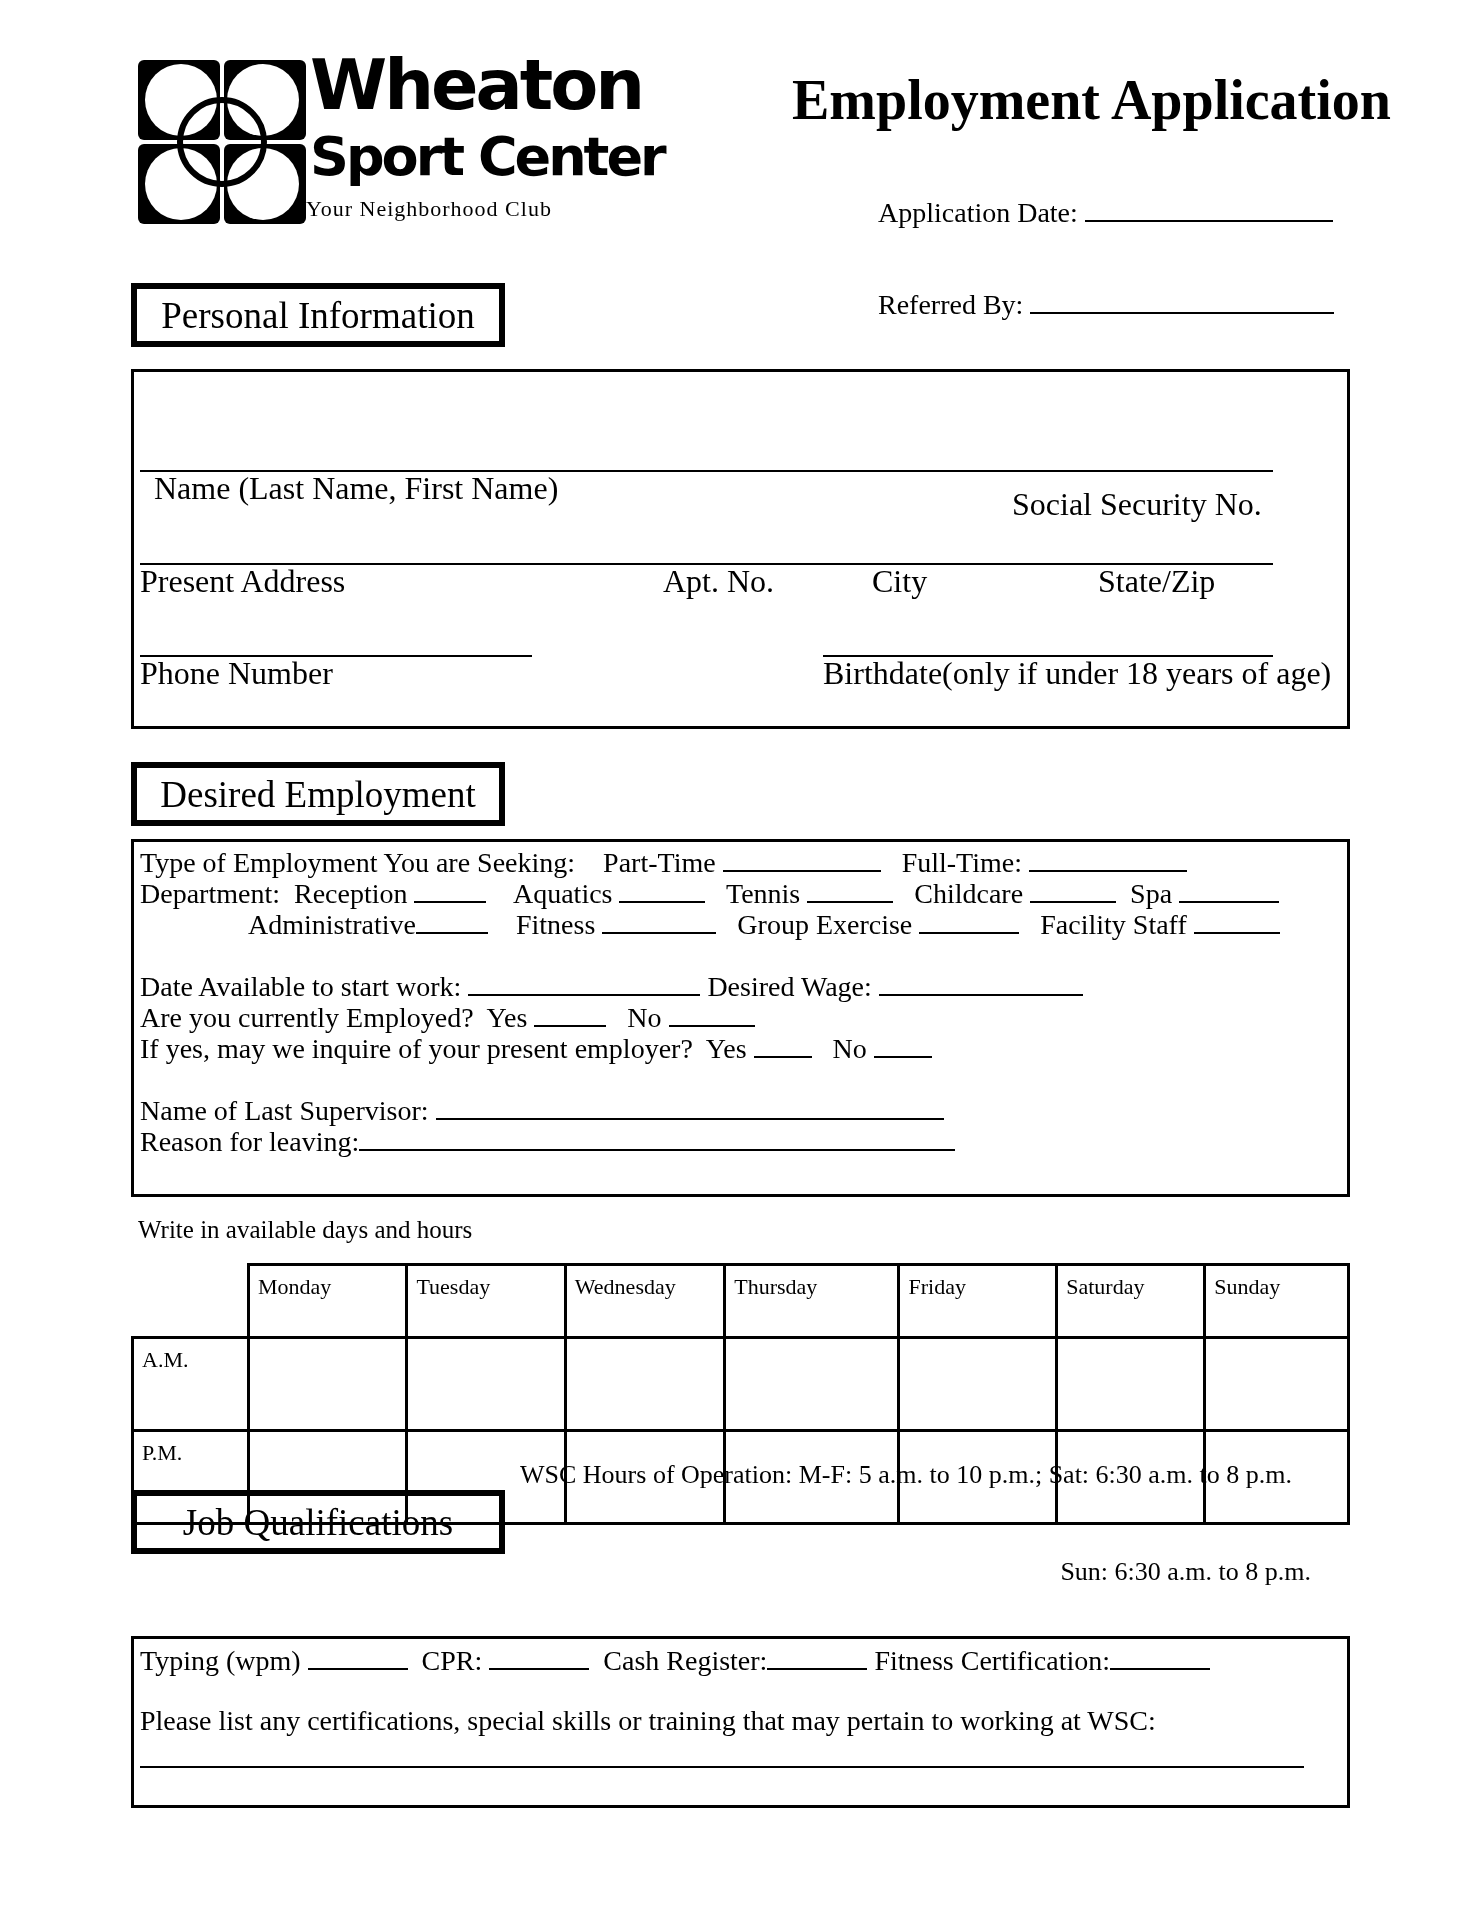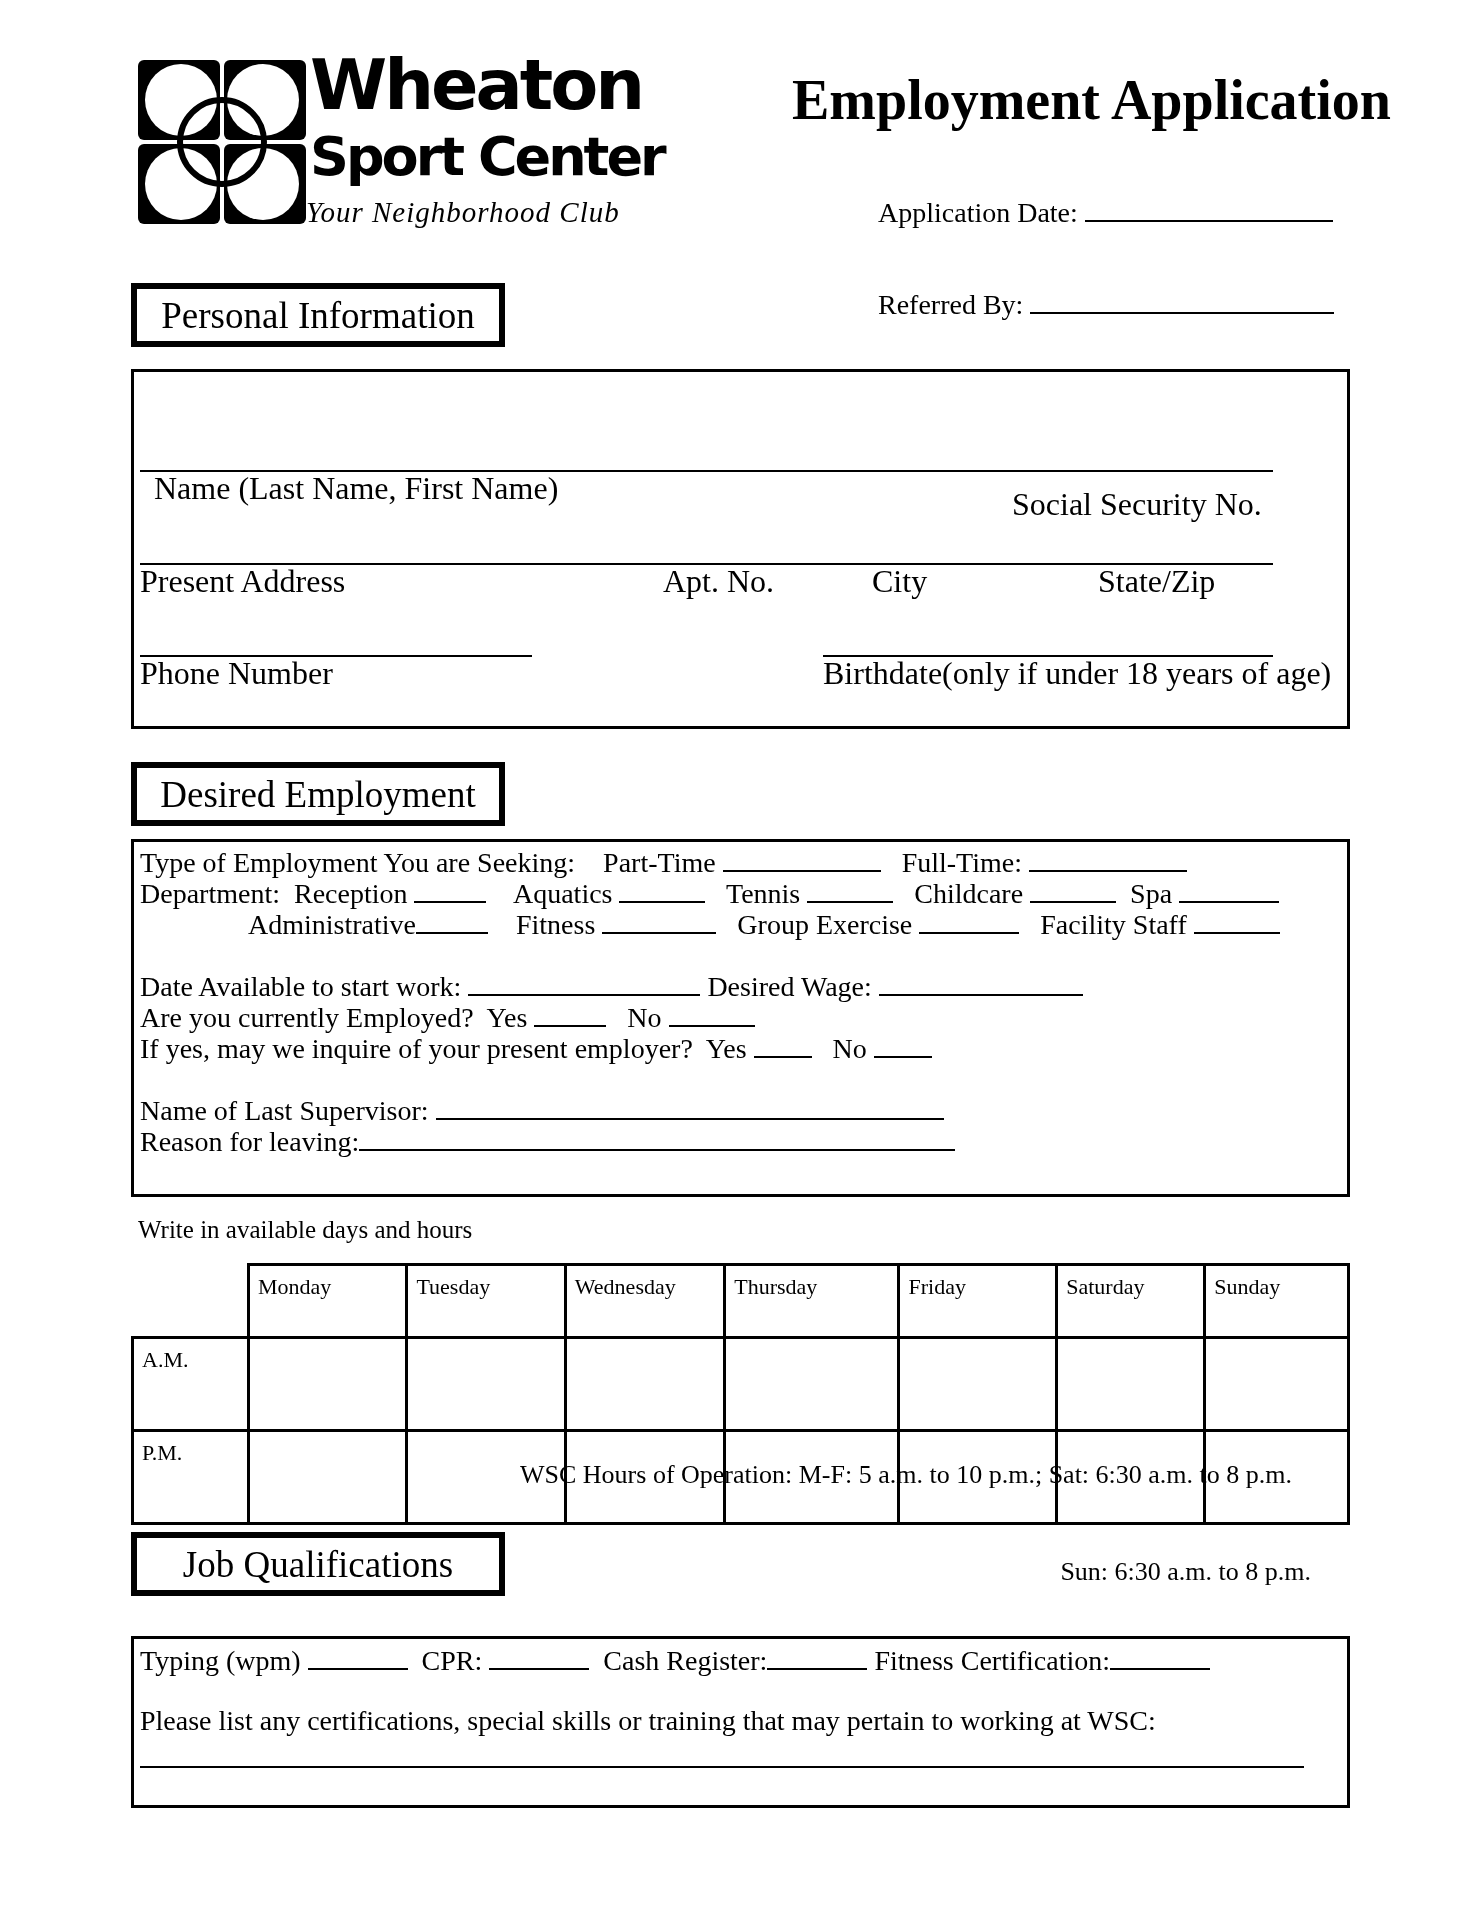--- a/index.html
+++ b/index.html
@@ -2,21 +2,21 @@
 <html><head>
 <meta charset="utf-8">
 <style>
   html, body { margin:0; padding:0; background:#ffffff; }
   body { width:1484px; height:1920px; position:relative; overflow:hidden;
          font-family:"Liberation Serif", "DejaVu Serif", serif; color:#000; }
   .abs { position:absolute; }
   .logo { left:138px; top:60px; width:170px; height:165px; }
   .brand1 { left:310px; top:50px; font-family:"DejaVu Sans", sans-serif; font-weight:bold; font-size:70px; letter-spacing:-3px; line-height:1; }
   .brand2 { left:310px; top:130px; font-family:"DejaVu Sans", sans-serif; font-weight:bold; font-size:54px; letter-spacing:-3px; line-height:1; }
-  .tagline { left:306px; top:196px; font-style:italic; font-size:29px; letter-spacing:1px; }
+  .tagline { left:306px; top:196px; font-size:22px; letter-spacing:1px; }
   .title { left:792px; top:68px; font-size:56px; font-weight:bold; white-space:nowrap; }
   .hdrline { font-size:28px; white-space:nowrap; }
   .uline { display:inline-block; border-bottom:2px solid #000; height:24px; vertical-align:baseline; }
   .sechead { border:6px solid #000; box-sizing:border-box; height:64px; font-size:37px; display:flex; align-items:center; justify-content:center; }
   .box { border:3px solid #000; box-sizing:border-box; }
   .line { position:absolute; border-top:2px solid #000; height:0; }
   .lbl { position:absolute; font-size:32px; white-space:nowrap; }
   .row { position:absolute; left:140px; font-size:28px; white-space:nowrap; line-height:31px; }
   table.sched { position:absolute; border-collapse:collapse; }
   table.sched td { border:3px solid #000; vertical-align:top; font-size:22px; padding:8px 8px; box-sizing:border-box; }
@@ -159,21 +159,21 @@
     <td></td>
     <td></td>
     <td></td>
   </tr>
 </tbody>
   </table>
 
 <div class="lbl" style="left:520px; top:1460px; font-size:26px;">WSC Hours of Operation: M-F: 5 a.m. to 10 p.m.; Sat: 6:30 a.m. to 8 p.m.</div>
 <div class="lbl" style="right:173px; top:1557px; font-size:26px;">Sun: 6:30 a.m. to 8 p.m.</div>
 
-<div class="abs sechead" style="left:131px; top:1532px; width:374px;">Job Qualifications</div>
+<div class="abs sechead" style="left:131px; top:1490px; width:374px;">Job Qualifications</div>
 <div class="abs box" style="left:131px; top:1636px; width:1219px; height:172px;"></div>
 <div class="row" style="top:1644px;">
   <span>Typing (wpm)</span>
   <span class="uline" style="width:100px;"></span>&nbsp;
   <span>CPR:</span>
   <span class="uline" style="width:100px;"></span>&nbsp;
   <span>Cash Register:</span><span class="uline" style="width:100px;"></span>
   <span>Fitness Certification:</span><span class="uline" style="width:100px;"></span>
 </div>
 <div class="row" style="top:1705px;">Please list any certifications, special skills or training that may pertain to working at WSC:</div>

